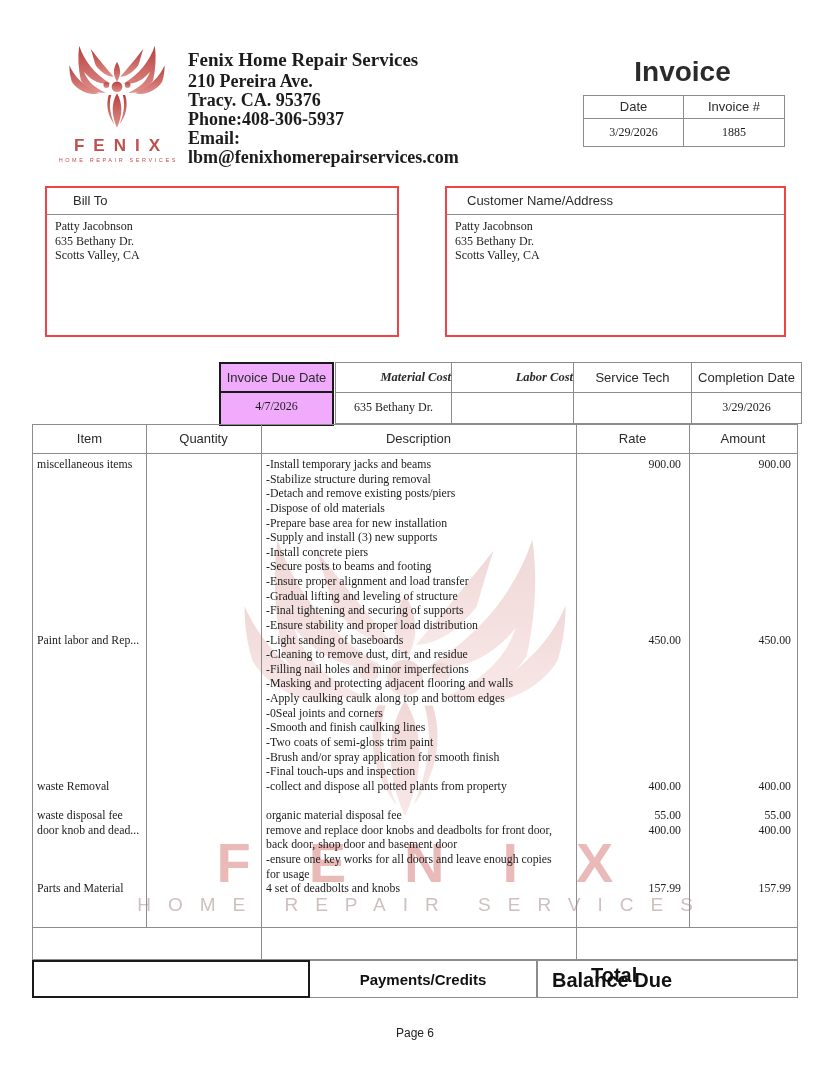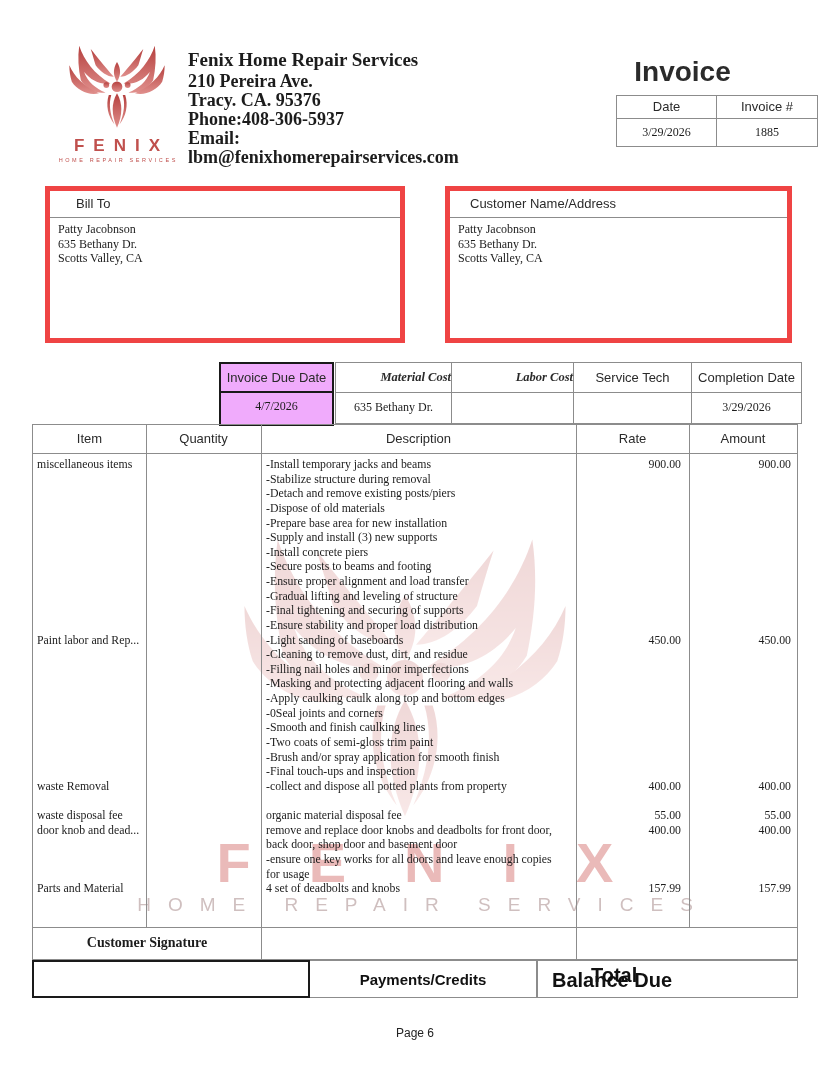--- a/index.html
+++ b/index.html
@@ -13,28 +13,28 @@
   .logo-svg{width:120px;height:92px;display:block;margin:0 auto;}
   .logo-word{color:#c0504d;font-family:"Liberation Sans",sans-serif;font-weight:bold;
              font-size:17px;letter-spacing:9px;margin-right:-9px;line-height:20px;}
   .logo-sub{color:#c0504d;font-family:"Liberation Sans",sans-serif;font-size:5.5px;
             letter-spacing:2.6px;margin-right:-2.6px;line-height:8px;}
   .company{left:188px;top:48px;width:300px;}
   .company-name{font-weight:bold;font-size:19px;line-height:24px;}
   .company-line{font-size:18px;line-height:19px;font-weight:bold;}
   .invoice-title{left:580px;top:56px;width:205px;text-align:center;font-weight:bold;
                  font-size:28px;color:#2b2b2b;}
-  .inv-table{left:583px;top:95px;width:200px;height:50px;border:1px solid #8c8c8c;margin-left:33px;}
+  .inv-table{left:583px;top:95px;width:200px;height:50px;border:1px solid #8c8c8c;}
   .inv-head{position:absolute;top:0;height:22px;line-height:22px;text-align:center;
             font-size:13px;color:#2a2a2a;border-bottom:1px solid #8c8c8c;}
   .inv-val{position:absolute;top:23px;height:27px;line-height:27px;text-align:center;font-size:12px;}
   .inv-col-divider{position:absolute;left:99px;top:0;bottom:0;width:1px;background:#8c8c8c;}
 
   
-  .addr-box{border:5px solid #ef4444;background:#fff;}
+  .addr-box{border:2px solid #ef4444;background:#fff;}
   .addr-head{height:26px;line-height:26px;font-size:13px;color:#2a2a2a;
              border-bottom:1px solid #8c8c8c;}
   .addr-body{padding:4px 8px;font-size:12px;line-height:14.5px;}
 
   
   .mid-box{left:335px;top:362px;width:465px;height:60px;border:1px solid #8c8c8c;}
   .mid-hrow{position:absolute;left:0;right:0;top:0;height:29px;border-bottom:1px solid #8c8c8c;}
   .mid-cell{position:absolute;top:0;height:29px;line-height:29px;text-align:center;font-size:13px;color:#2a2a2a;}
   .mid-vcell{position:absolute;top:30px;height:29px;line-height:29px;text-align:center;font-size:12px;}
   .mid-div{position:absolute;top:0;bottom:0;width:1px;background:#8c8c8c;}
@@ -253,21 +253,20 @@
       <div class="cell-note num" style="left:656px;width:102px;top:179px;">450.00</div>
       <div class="cell-note num" style="left:656px;width:102px;top:325px;">400.00</div>
       <div class="cell-note num" style="left:656px;width:102px;top:354px;">55.00</div>
       <div class="cell-note num" style="left:656px;width:102px;top:369px;">400.00</div>
       <div class="cell-note num" style="left:656px;width:102px;top:427px;">157.99</div>
     </div>
 
     <div class="ft-row1">
       <div class="vline" style="left:228px;"></div>
       <div class="vline" style="left:543px;"></div>
-      <div class="sig-label">Customer Signature</div>
       <div class="total-label sans">Total</div>
     </div>
 
     <div class="ft-row2">
       <div class="sig-box"></div>
       <div class="pay-cell sans">Payments/Credits</div>
       <div class="bal-cell sans">Balance Due</div>
     </div>
   </div>
 

